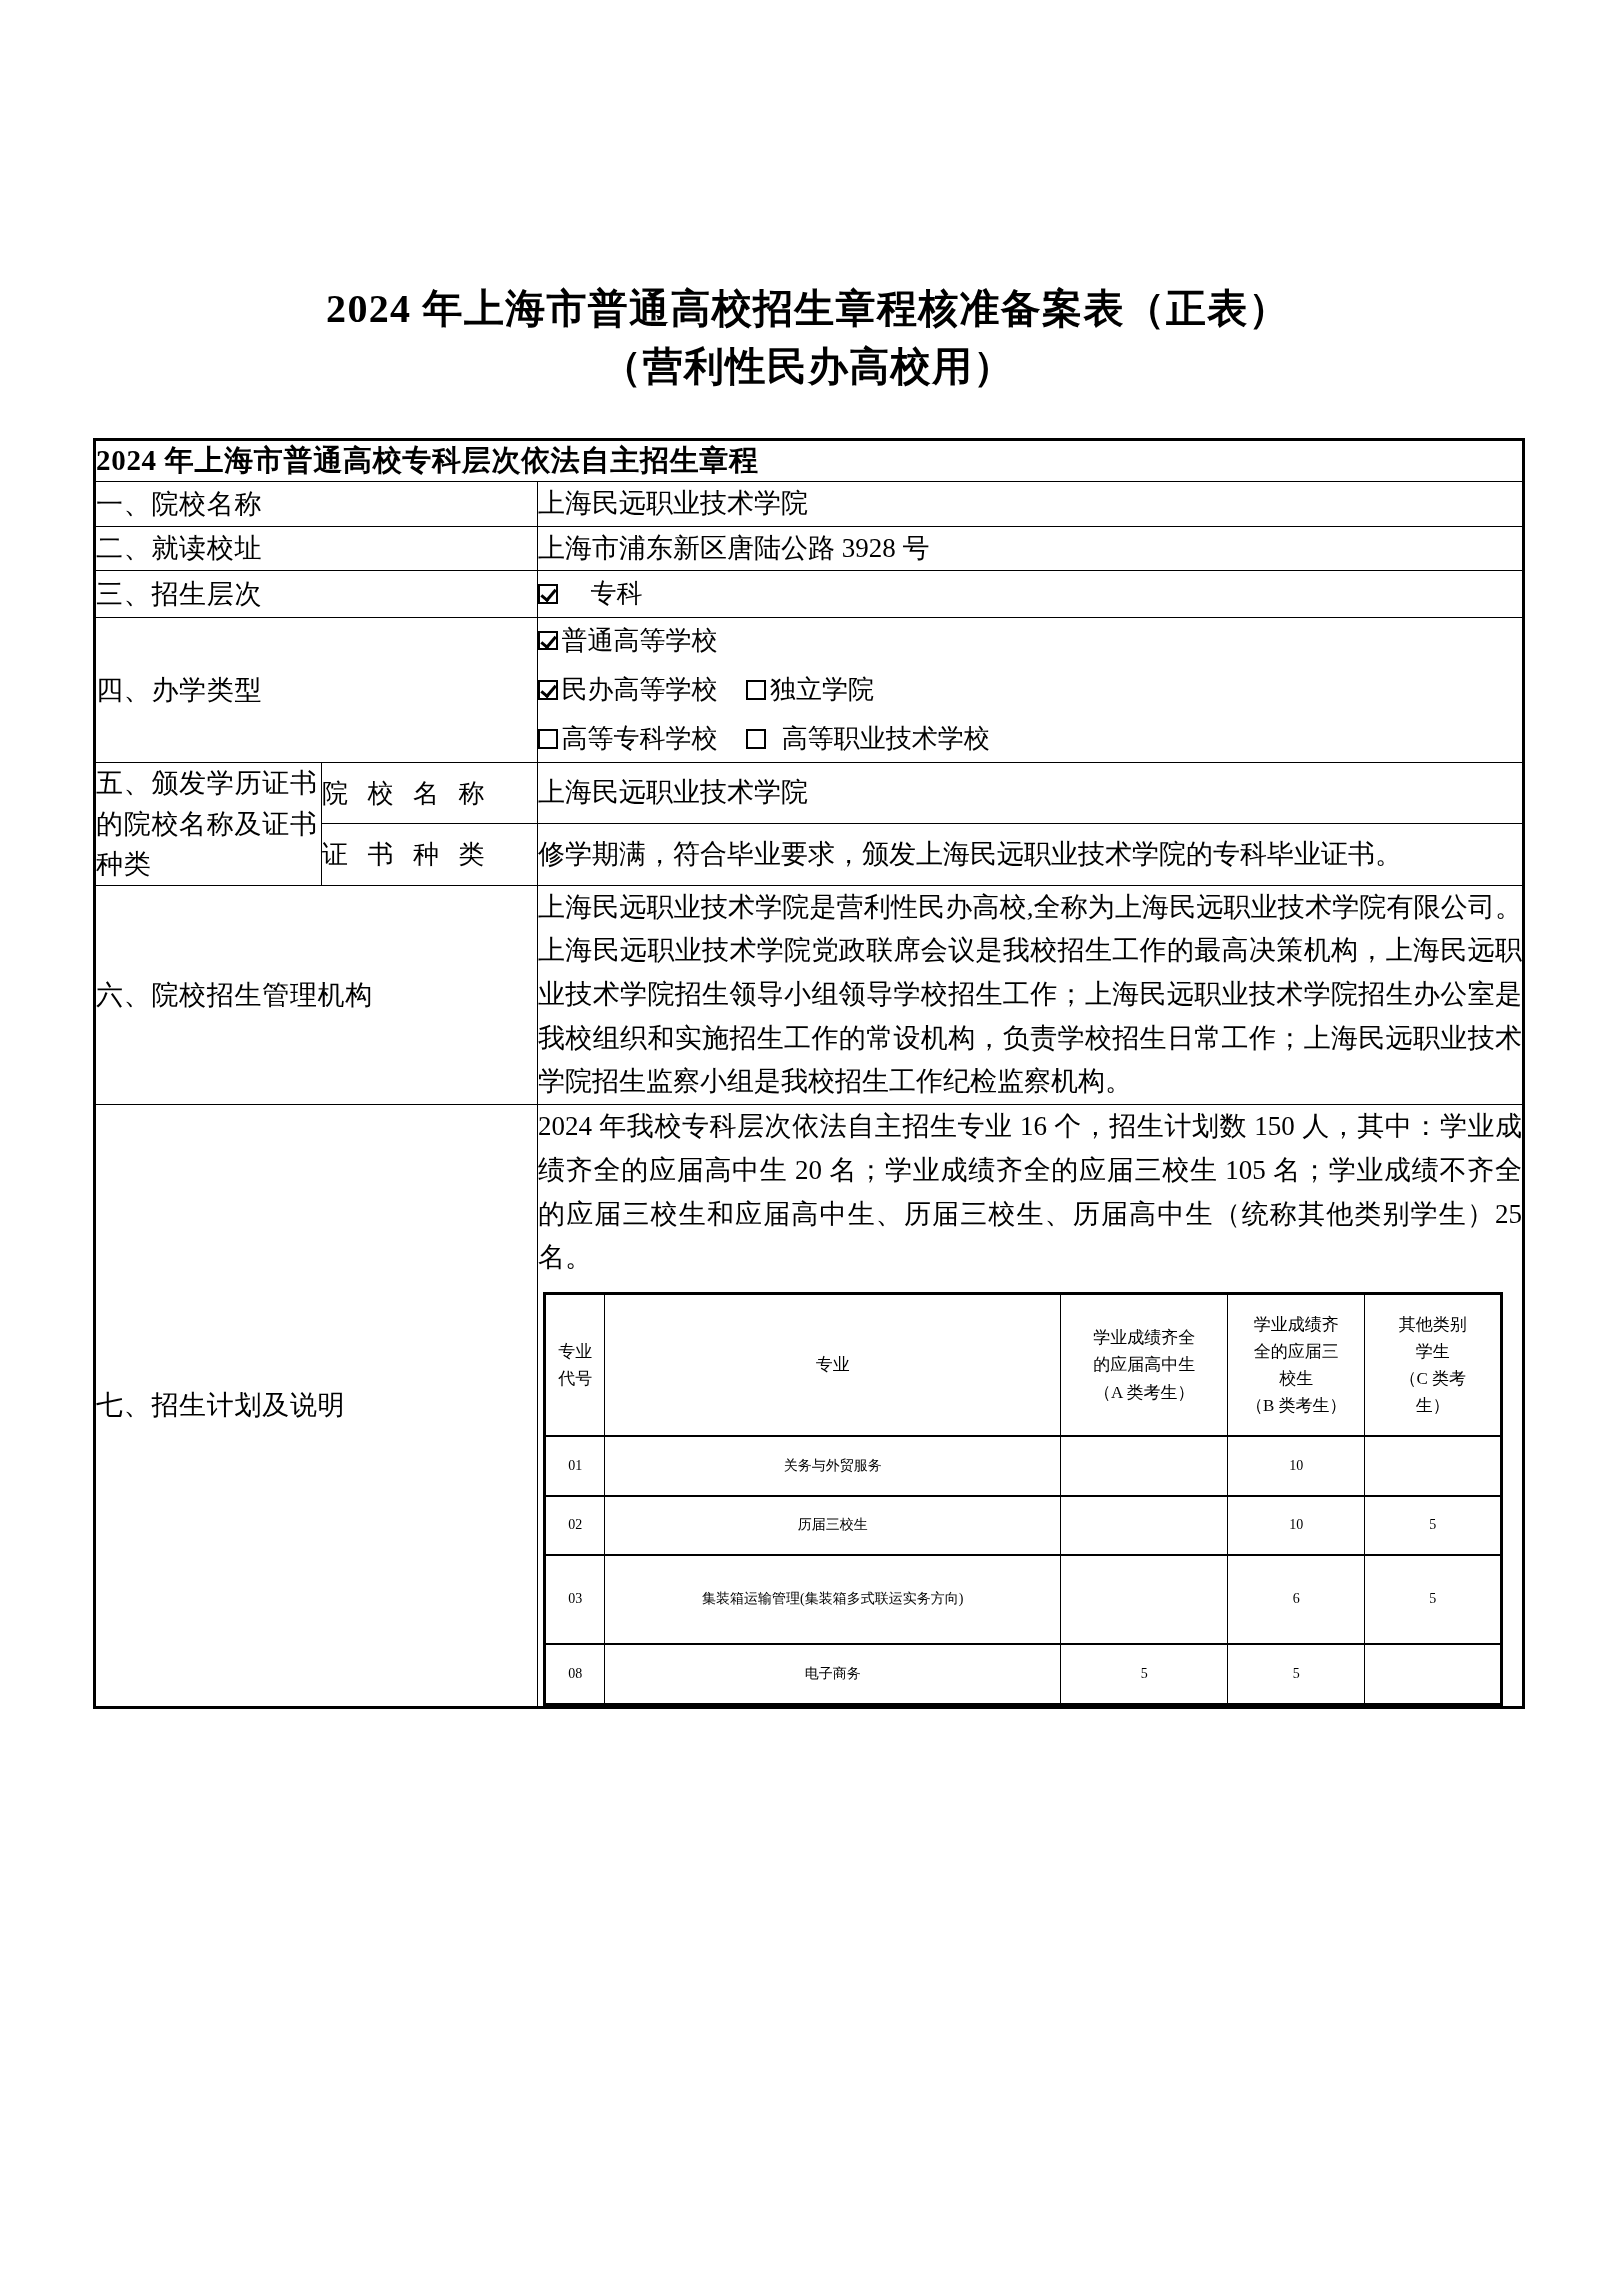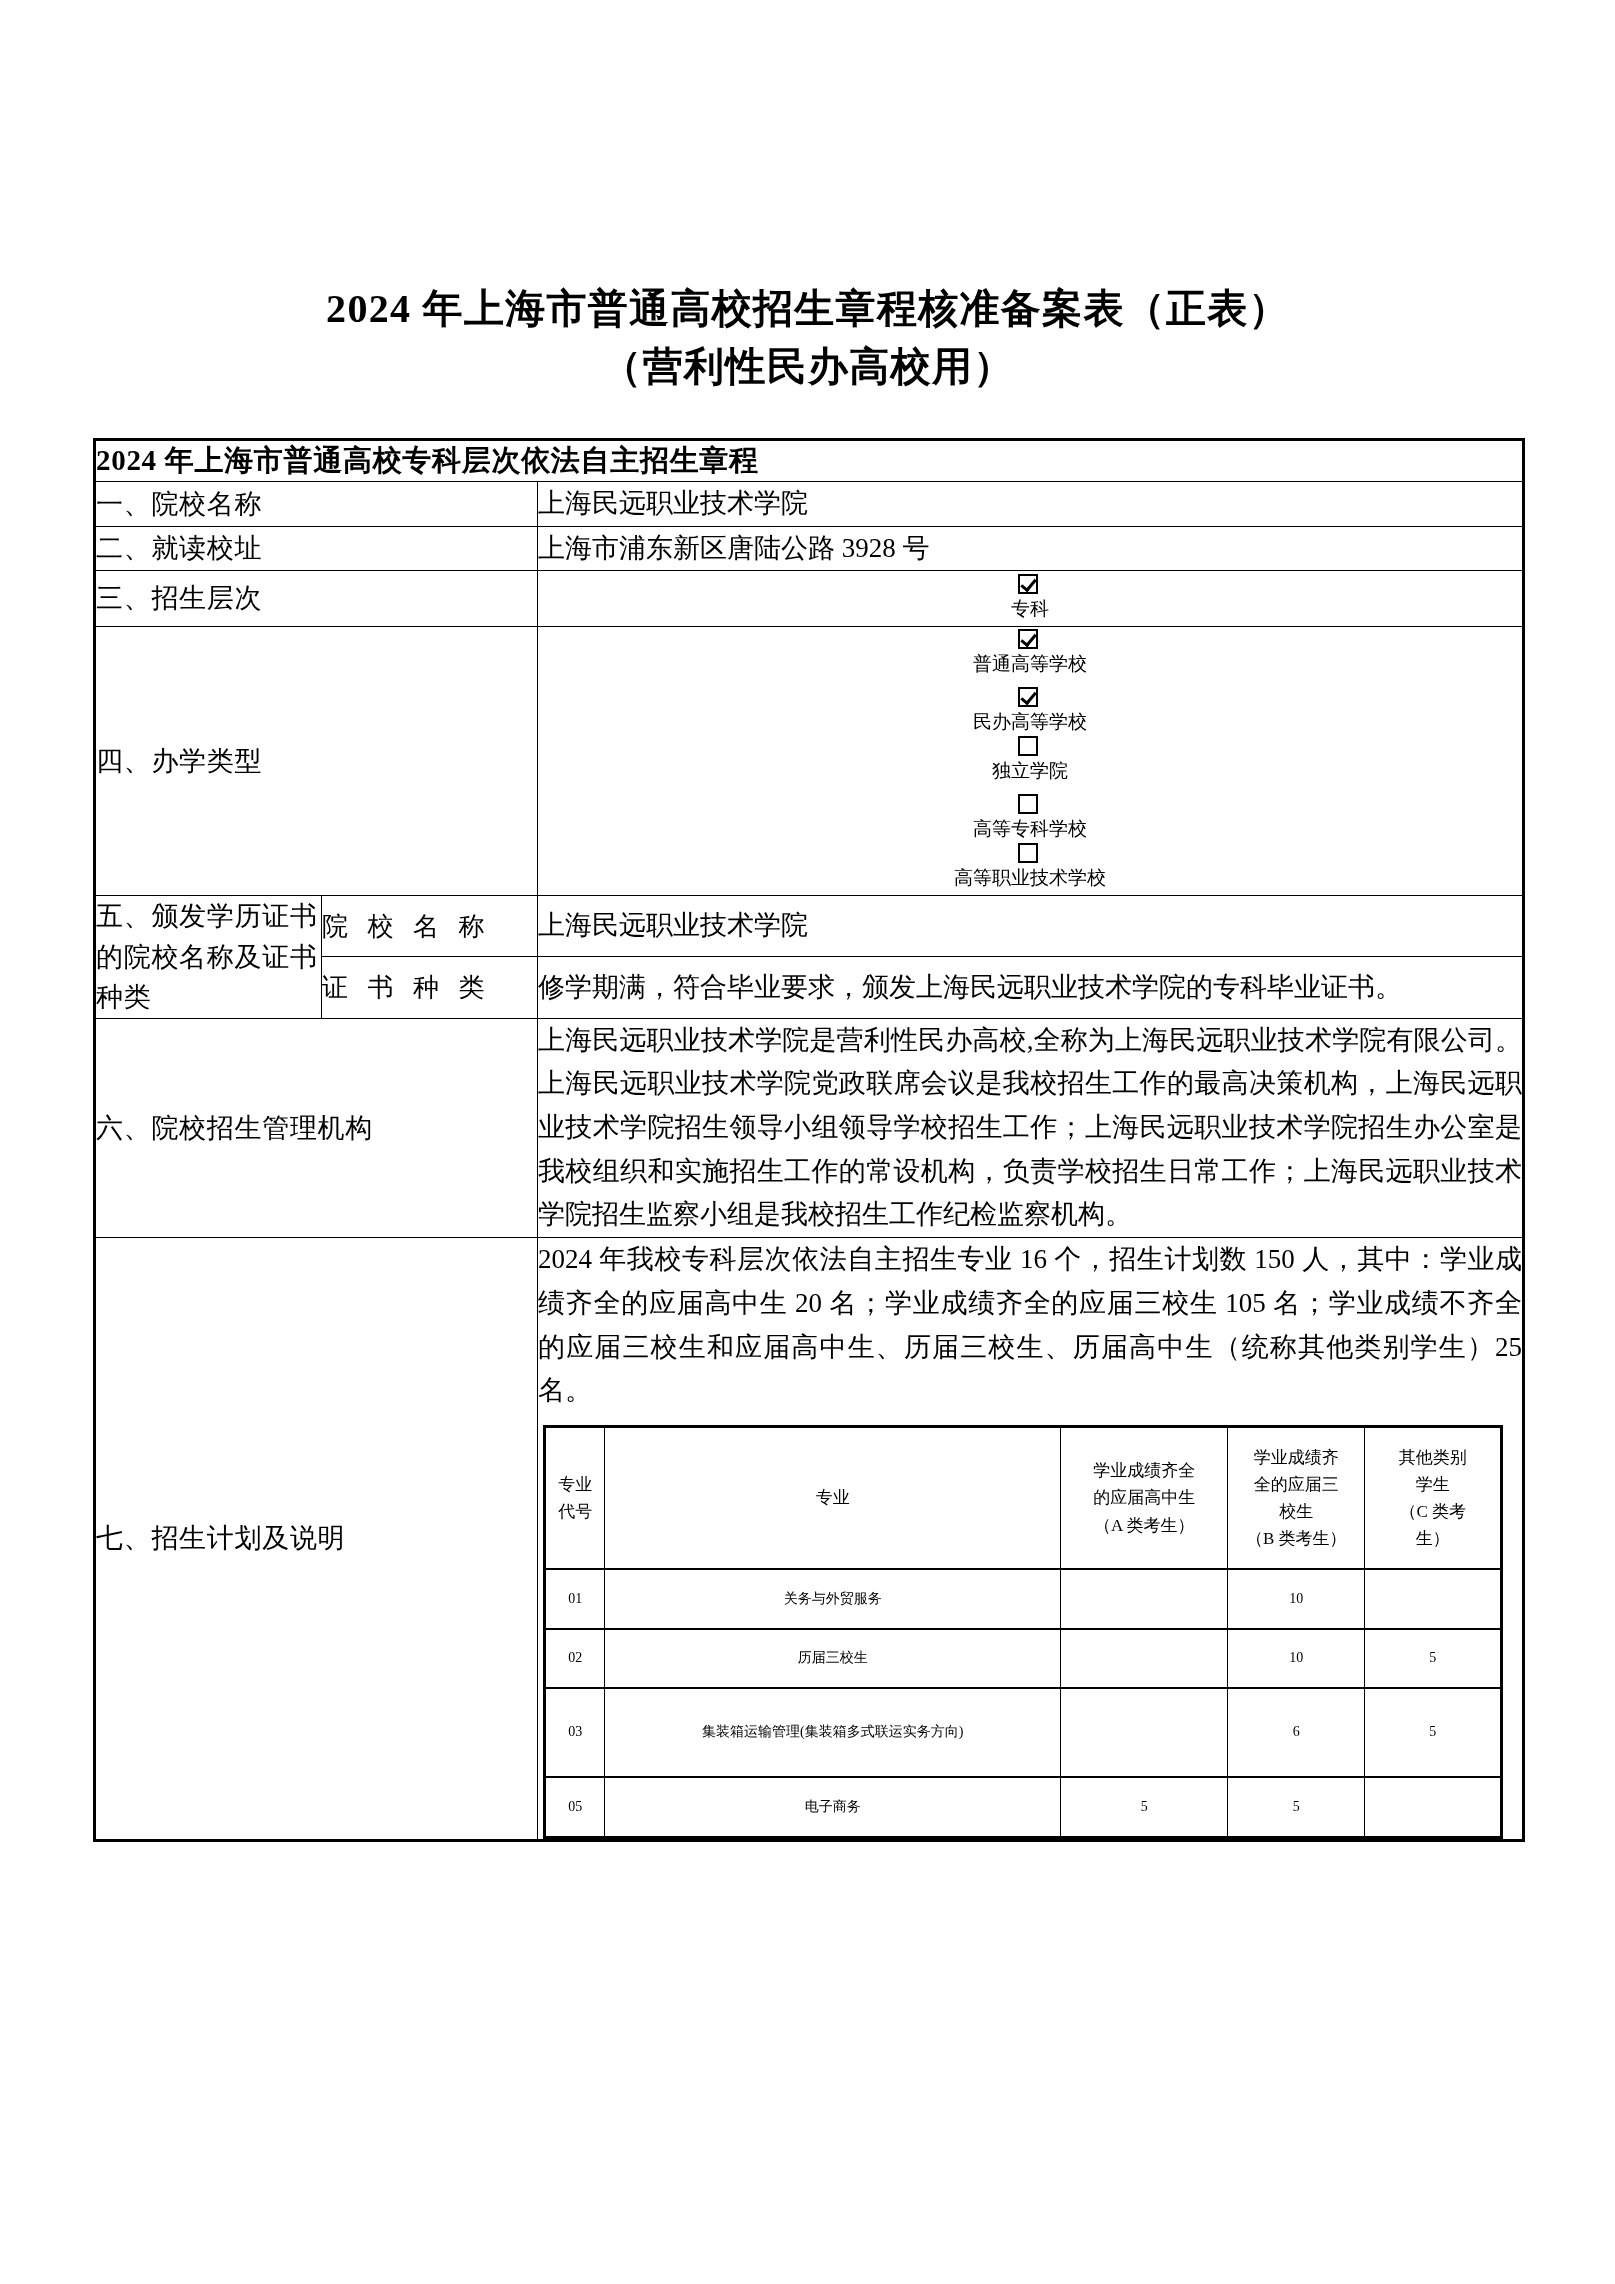--- a/index.html
+++ b/index.html
@@ -97,22 +97,21 @@
     text-align: justify;
     text-justify: inter-ideograph;
   }
 
   
   .chk-row {
     display: flex;
     align-items: center;
     line-height: 1.55;
     margin: 2.6px 0;
-    font-size: 19px;
-    flex-direction: column;
+    font-size: 26px;
   }
   .chk-row + .chk-row { margin-top: 9px; }
   .chk {
     display: inline-block;
     width: 19.6px;
     height: 19.6px;
     border: 2px solid #000;
     box-sizing: border-box;
     position: relative;
     flex: 0 0 auto;
@@ -290,21 +289,21 @@
 
             <tr class="data-row tall">
               <td class="o-left thick-top">03</td>
               <td class="thick-top">集装箱运输管理(集装箱多式联运实务方向)</td>
               <td class="thick-top"></td>
               <td class="thick-top">6</td>
               <td class="o-right thick-top">5</td>
             </tr>
 
             <tr class="data-row">
-              <td class="o-left o-bottom thick-top">05</td>
+              <td class="o-left o-bottom thick-top">08</td>
               <td class="o-bottom thick-top">电子商务</td>
               <td class="o-bottom thick-top">5</td>
               <td class="o-bottom thick-top">5</td>
               <td class="o-right o-bottom thick-top"></td>
             </tr>
           </tbody>
               </table>
         </div>
       </td>
     </tr>

